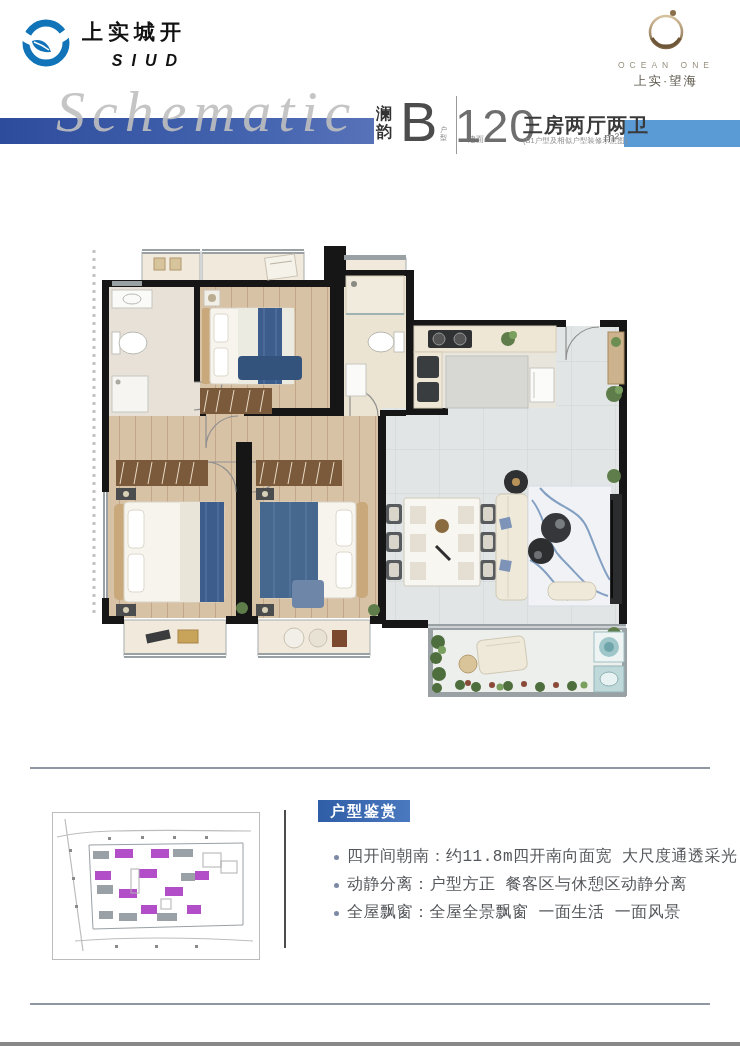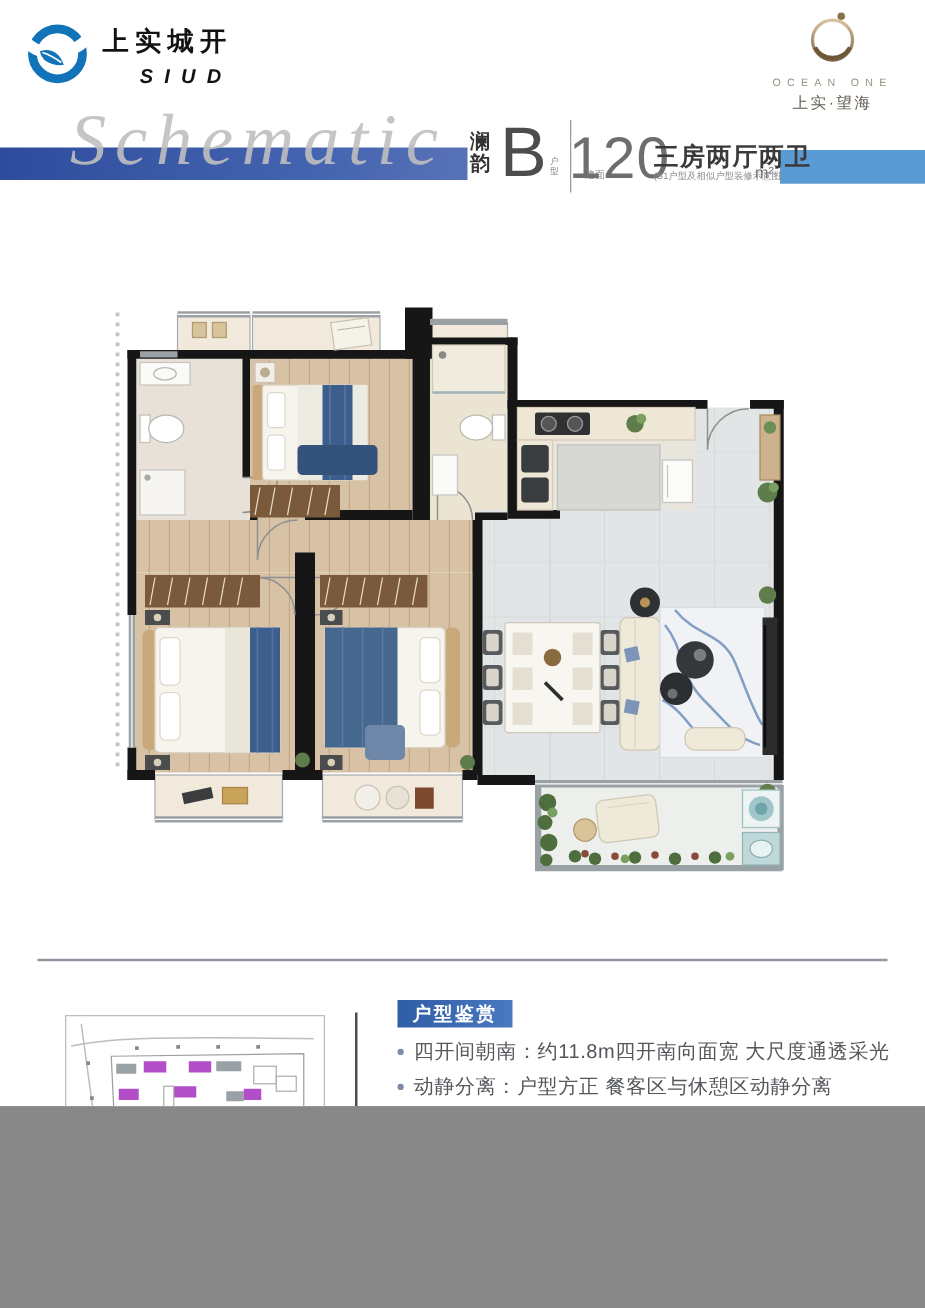--- a/index.html
+++ b/index.html
@@ -1,16 +1,16 @@
 <!DOCTYPE html>
 <html><head>
 <meta charset="utf-8">
 <style>
   html,body{margin:0;padding:0;background:#888;}
-  .page{position:relative;width:740px;height:885px;background:#ffffff;overflow:hidden;
+  .page{position:relative;width:740px;height:1042px;background:#ffffff;overflow:hidden;
         font-family:"Liberation Sans",sans-serif;margin:0 auto;}
   .abs{position:absolute;}
 
   
   .siud-logo{left:20px;top:16px;display:flex;align-items:center;gap:10px;}
   .siud-text .cn{font-size:21px;font-weight:700;letter-spacing:5px;color:#121212;}
   .siud-text .en{font-size:16px;font-weight:800;font-style:italic;letter-spacing:9px;color:#121212;margin-top:6px;text-align:right;}
   .ocean-logo{left:606px;top:8px;width:120px;text-align:center;}
   .ocean-en{font-size:8.5px;letter-spacing:5px;color:#97917f;margin-top:2px;white-space:nowrap;}
   .ocean-cn{font-size:12.5px;letter-spacing:2px;color:#5f5a4e;margin-top:3px;}
@@ -30,21 +30,21 @@
   .area-unit{left:556px;top:130px;font-size:13px;color:#6e6e6e;margin-left:48px;}
   .rooms{left:523px;top:112px;font-size:20px;font-weight:700;color:#3a3a3a;letter-spacing:1px;}
   .note{left:523px;top:136px;font-size:7.5px;color:#8e8e8e;letter-spacing:0;}
 
   
   .rule{left:30px;width:680px;height:2px;background:#9097a3;}
   .vsep{left:284px;top:810px;width:2px;height:138px;background:#4c4c4c;}
   .badge{left:318px;top:800px;height:22px;padding:0 12px;display:flex;align-items:center;
          background:linear-gradient(90deg,#2f5da6,#4b79c0);color:#fff;font-size:15px;
          font-weight:700;letter-spacing:2px;}
-  .feat-list{left:318px;top:832px;width:400px;list-style:none;margin:0;padding:0;}
+  .feat-list{left:318px;top:832px;width:400px;list-style:none;margin:16px;padding:0;font-family:Liberation Mono, monospace;}
   .feat-list li{display:flex;align-items:flex-start;margin-bottom:9px;}
   .dot{width:5px;height:5px;border-radius:50%;background:#7d8aa6;margin:7px 8px 0 0;flex:0 0 auto;}
   .feat-txt{font-size:16px;color:#54575b;letter-spacing:.5px;line-height:19px;white-space:nowrap;}
 
   .sitemap-box{left:52px;top:812px;width:206px;height:146px;background:#fff;border:1px solid #bcbcbc;}
 </style>
 </head>
 <body>
 
 <div class="page">
@@ -460,16 +460,20 @@
   <div class="abs badge">户型鉴赏</div>
   <ul class="abs feat-list">
     <li>
         <span class="dot"></span>
         <span class="feat-txt">四开间朝南：约11.8m四开南向面宽 大尺度通透采光</span>
       </li>
     <li>
         <span class="dot"></span>
         <span class="feat-txt">动静分离：户型方正 餐客区与休憩区动静分离</span>
       </li>
+    <li>
+        <span class="dot"></span>
+        <span class="feat-txt">全屋飘窗：全屋全景飘窗 一面生活 一面风景</span>
+      </li>
   </ul>
 
   <div class="abs rule" style="top:1003px;"></div>
 </div>
 
 </body></html>

